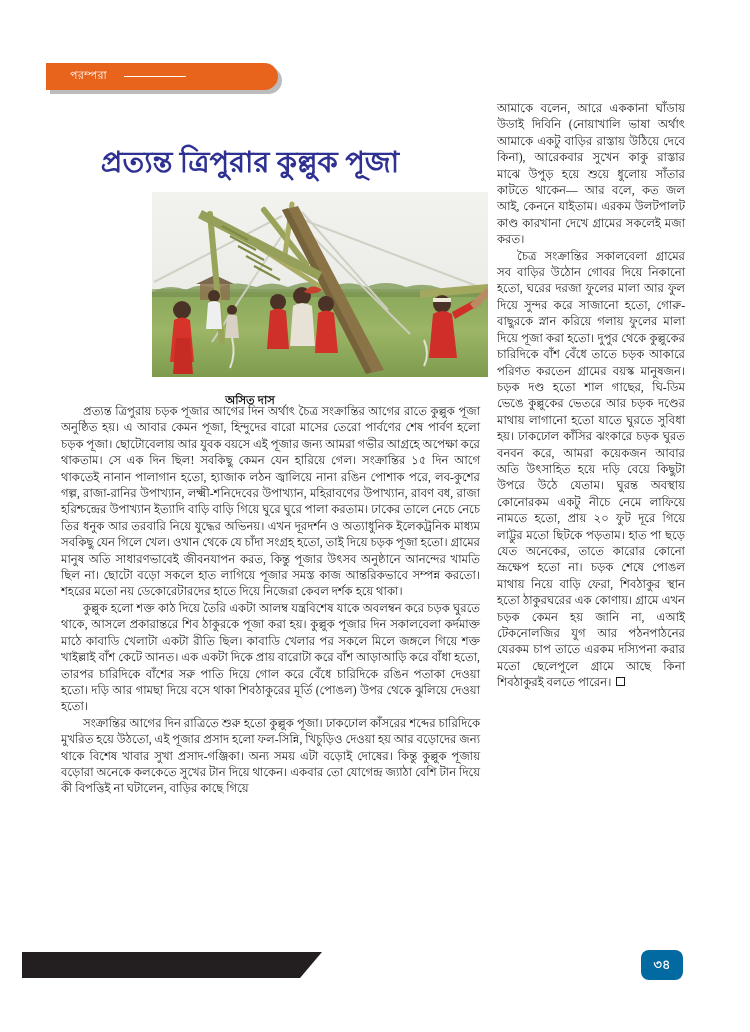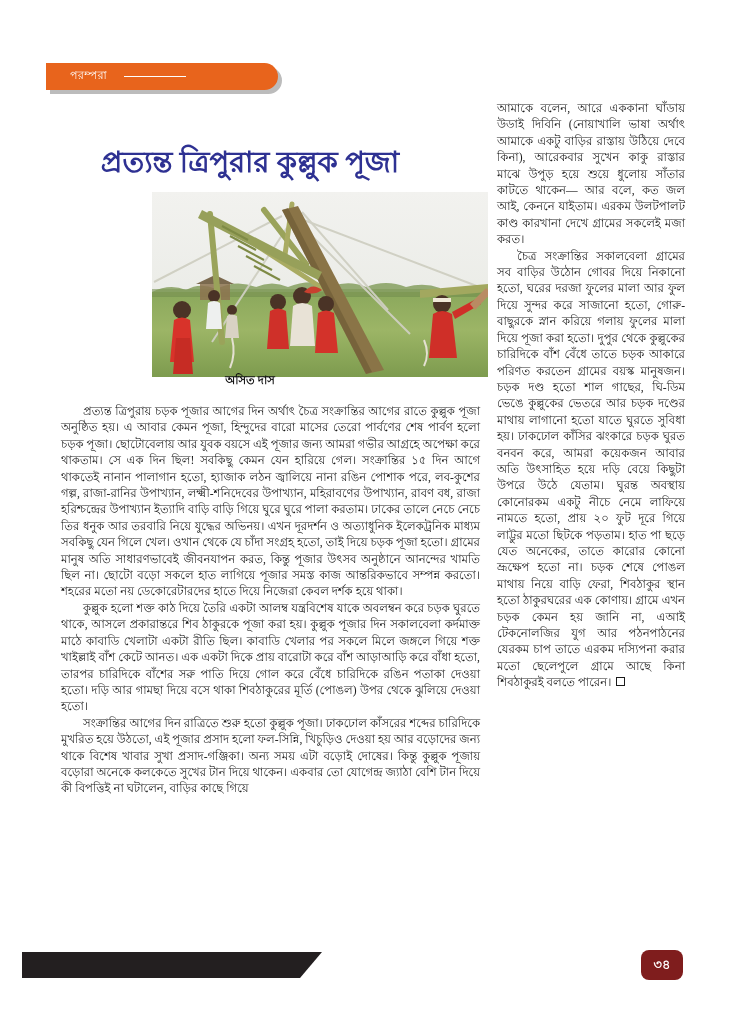--- a/index.html
+++ b/index.html
@@ -87,21 +87,21 @@
     width: 336px;
     height: 185px;
     overflow: hidden;
     background: #cfd6c8;
   }
   .photo svg { display: block; }
 
   .byline {
     position: absolute;
     left: 44px;
-    top: 372px;
+    top: 392px;
     width: 412px;
     text-align: center;
     font-size: 11.5px;
     font-weight: bold;
     color: #111111;
     font-family: "Liberation Sans", sans-serif;
   }
 
   
   .col-left {
@@ -164,21 +164,21 @@
     letter-spacing: .3px;
     white-space: nowrap;
     font-family: "Liberation Sans", sans-serif;
   }
   .page-number {
     position: absolute;
     left: 641px;
     top: 950px;
     width: 42px;
     height: 30px;
-    background: #7f1d1d;
+    background: #0369a1;
     border-radius: 8px;
     color: #ffffff;
     font-size: 13px;
     font-weight: bold;
     display: flex;
     align-items: center;
     justify-content: center;
     font-family: "Liberation Sans", sans-serif;
   }
 </style>

